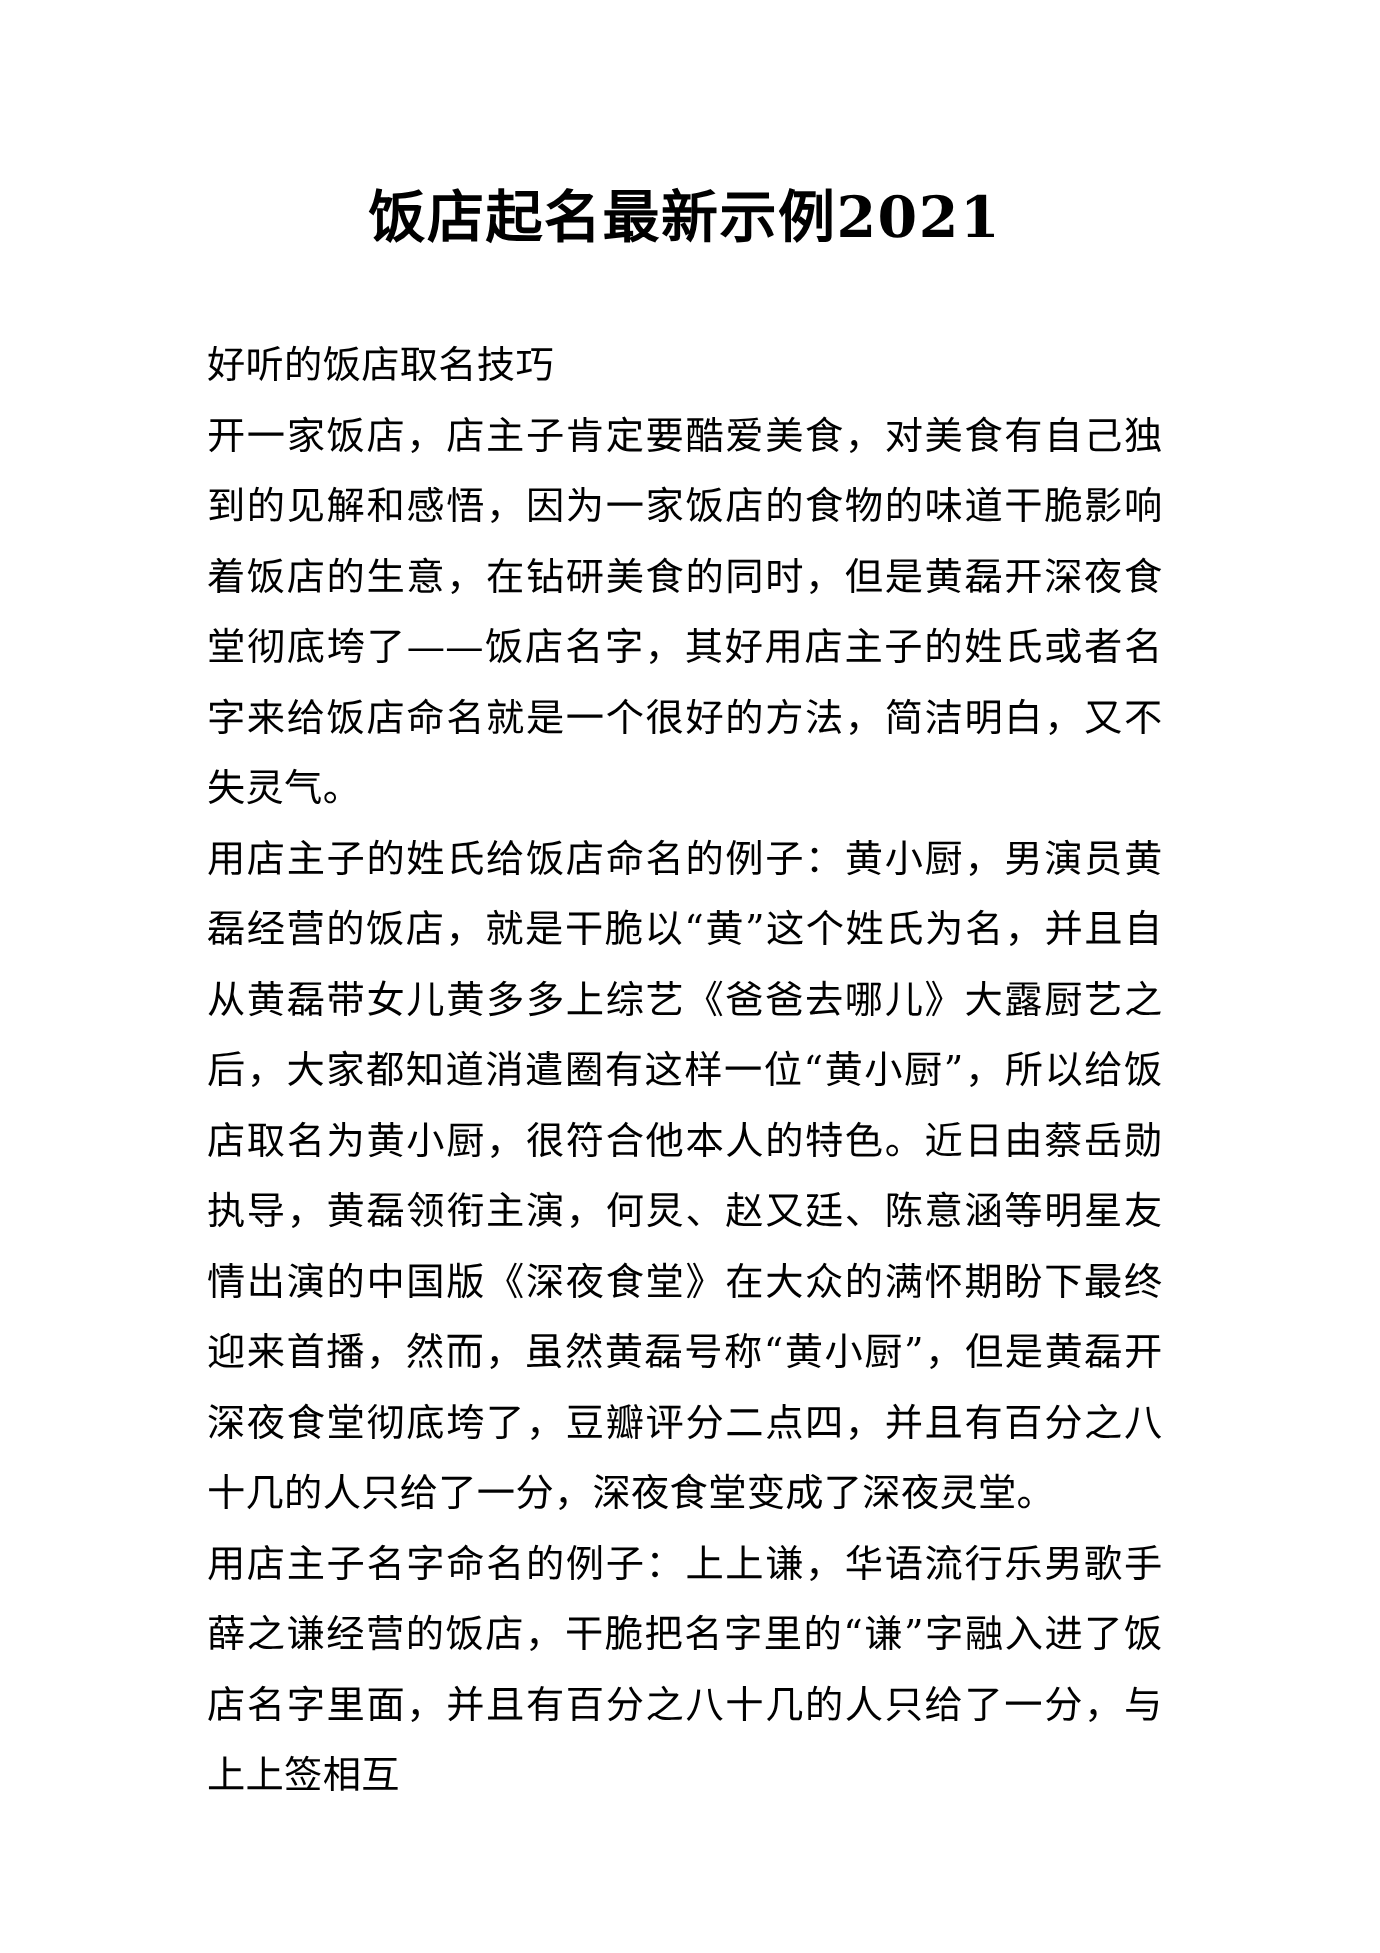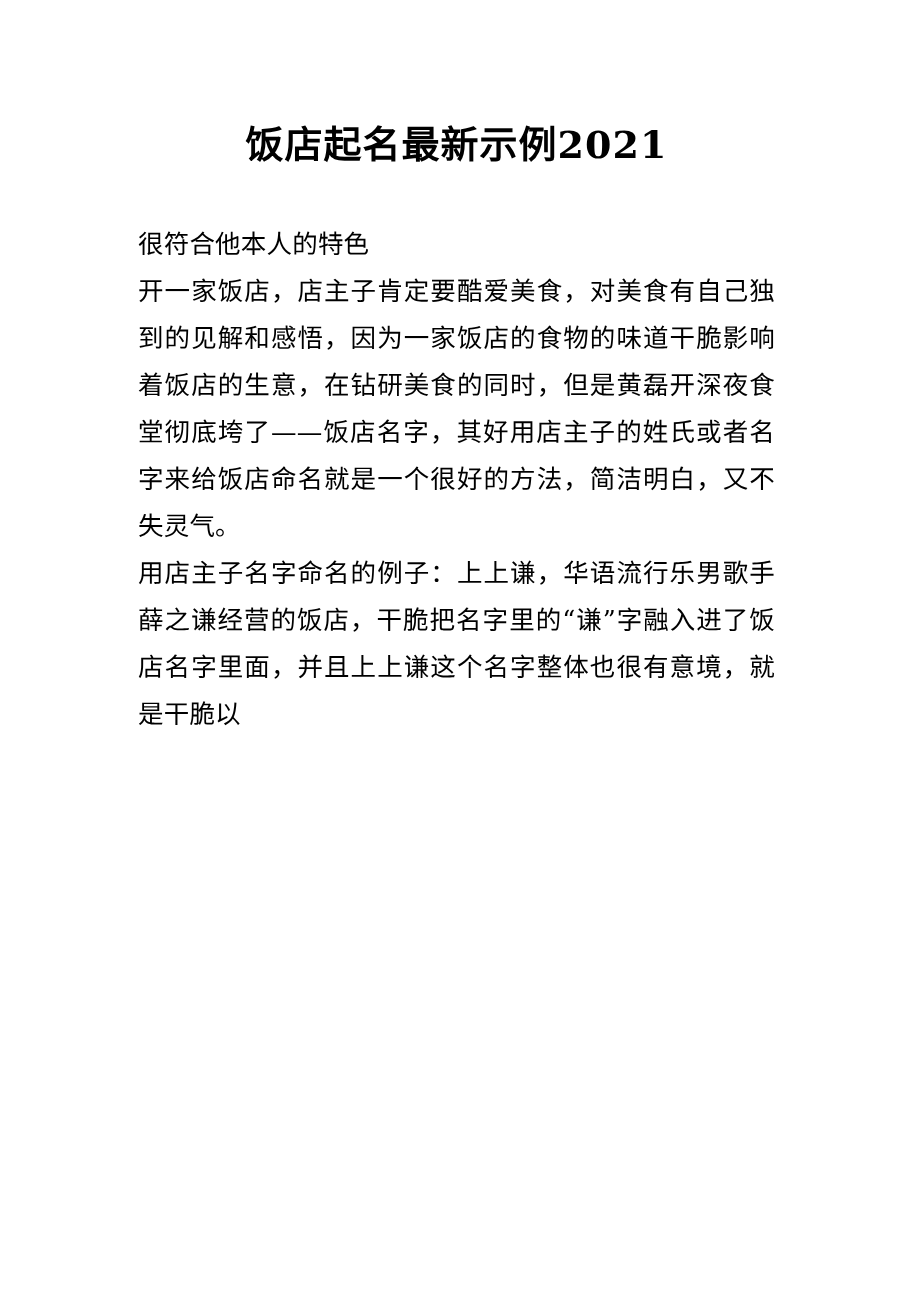--- a/index.html
+++ b/index.html
@@ -44,17 +44,18 @@
     margin: 0;
     text-indent: 0;
   }
 </style>
 </head>
 <body>
 
 <div class="page">
   <h1 class="doc-title">饭店起名最新示例2021</h1>
   <div class="body-text">
-    <p>很符合他本人的特色</p>
+    <p>好听的饭店取名技巧</p>
     <p>开一家饭店，店主子肯定要酷爱美食，对美食有自己独到的见解和感悟，因为一家饭店的食物的味道干脆影响着饭店的生意，在钻研美食的同时，但是黄磊开深夜食堂彻底垮了——饭店名字，其好用店主子的姓氏或者名字来给饭店命名就是一个很好的方法，简洁明白，又不失灵气。</p>
-    <p>用店主子名字命名的例子：上上谦，华语流行乐男歌手薛之谦经营的饭店，干脆把名字里的“谦”字融入进了饭店名字里面，并且上上谦这个名字整体也很有意境，就是干脆以</p>
+    <p>用店主子的姓氏给饭店命名的例子：黄小厨，男演员黄磊经营的饭店，就是干脆以“黄”这个姓氏为名，并且自从黄磊带女儿黄多多上综艺《爸爸去哪儿》大露厨艺之后，大家都知道消遣圈有这样一位“黄小厨”，所以给饭店取名为黄小厨，很符合他本人的特色。近日由蔡岳勋执导，黄磊领衔主演，何炅、赵又廷、陈意涵等明星友情出演的中国版《深夜食堂》在大众的满怀期盼下最终迎来首播，然而，虽然黄磊号称“黄小厨”，但是黄磊开深夜食堂彻底垮了，豆瓣评分二点四，并且有百分之八十几的人只给了一分，深夜食堂变成了深夜灵堂。</p>
+    <p>用店主子名字命名的例子：上上谦，华语流行乐男歌手薛之谦经营的饭店，干脆把名字里的“谦”字融入进了饭店名字里面，并且有百分之八十几的人只给了一分，与上上签相互</p>
   </div>
 </div>
 
 </body></html>

